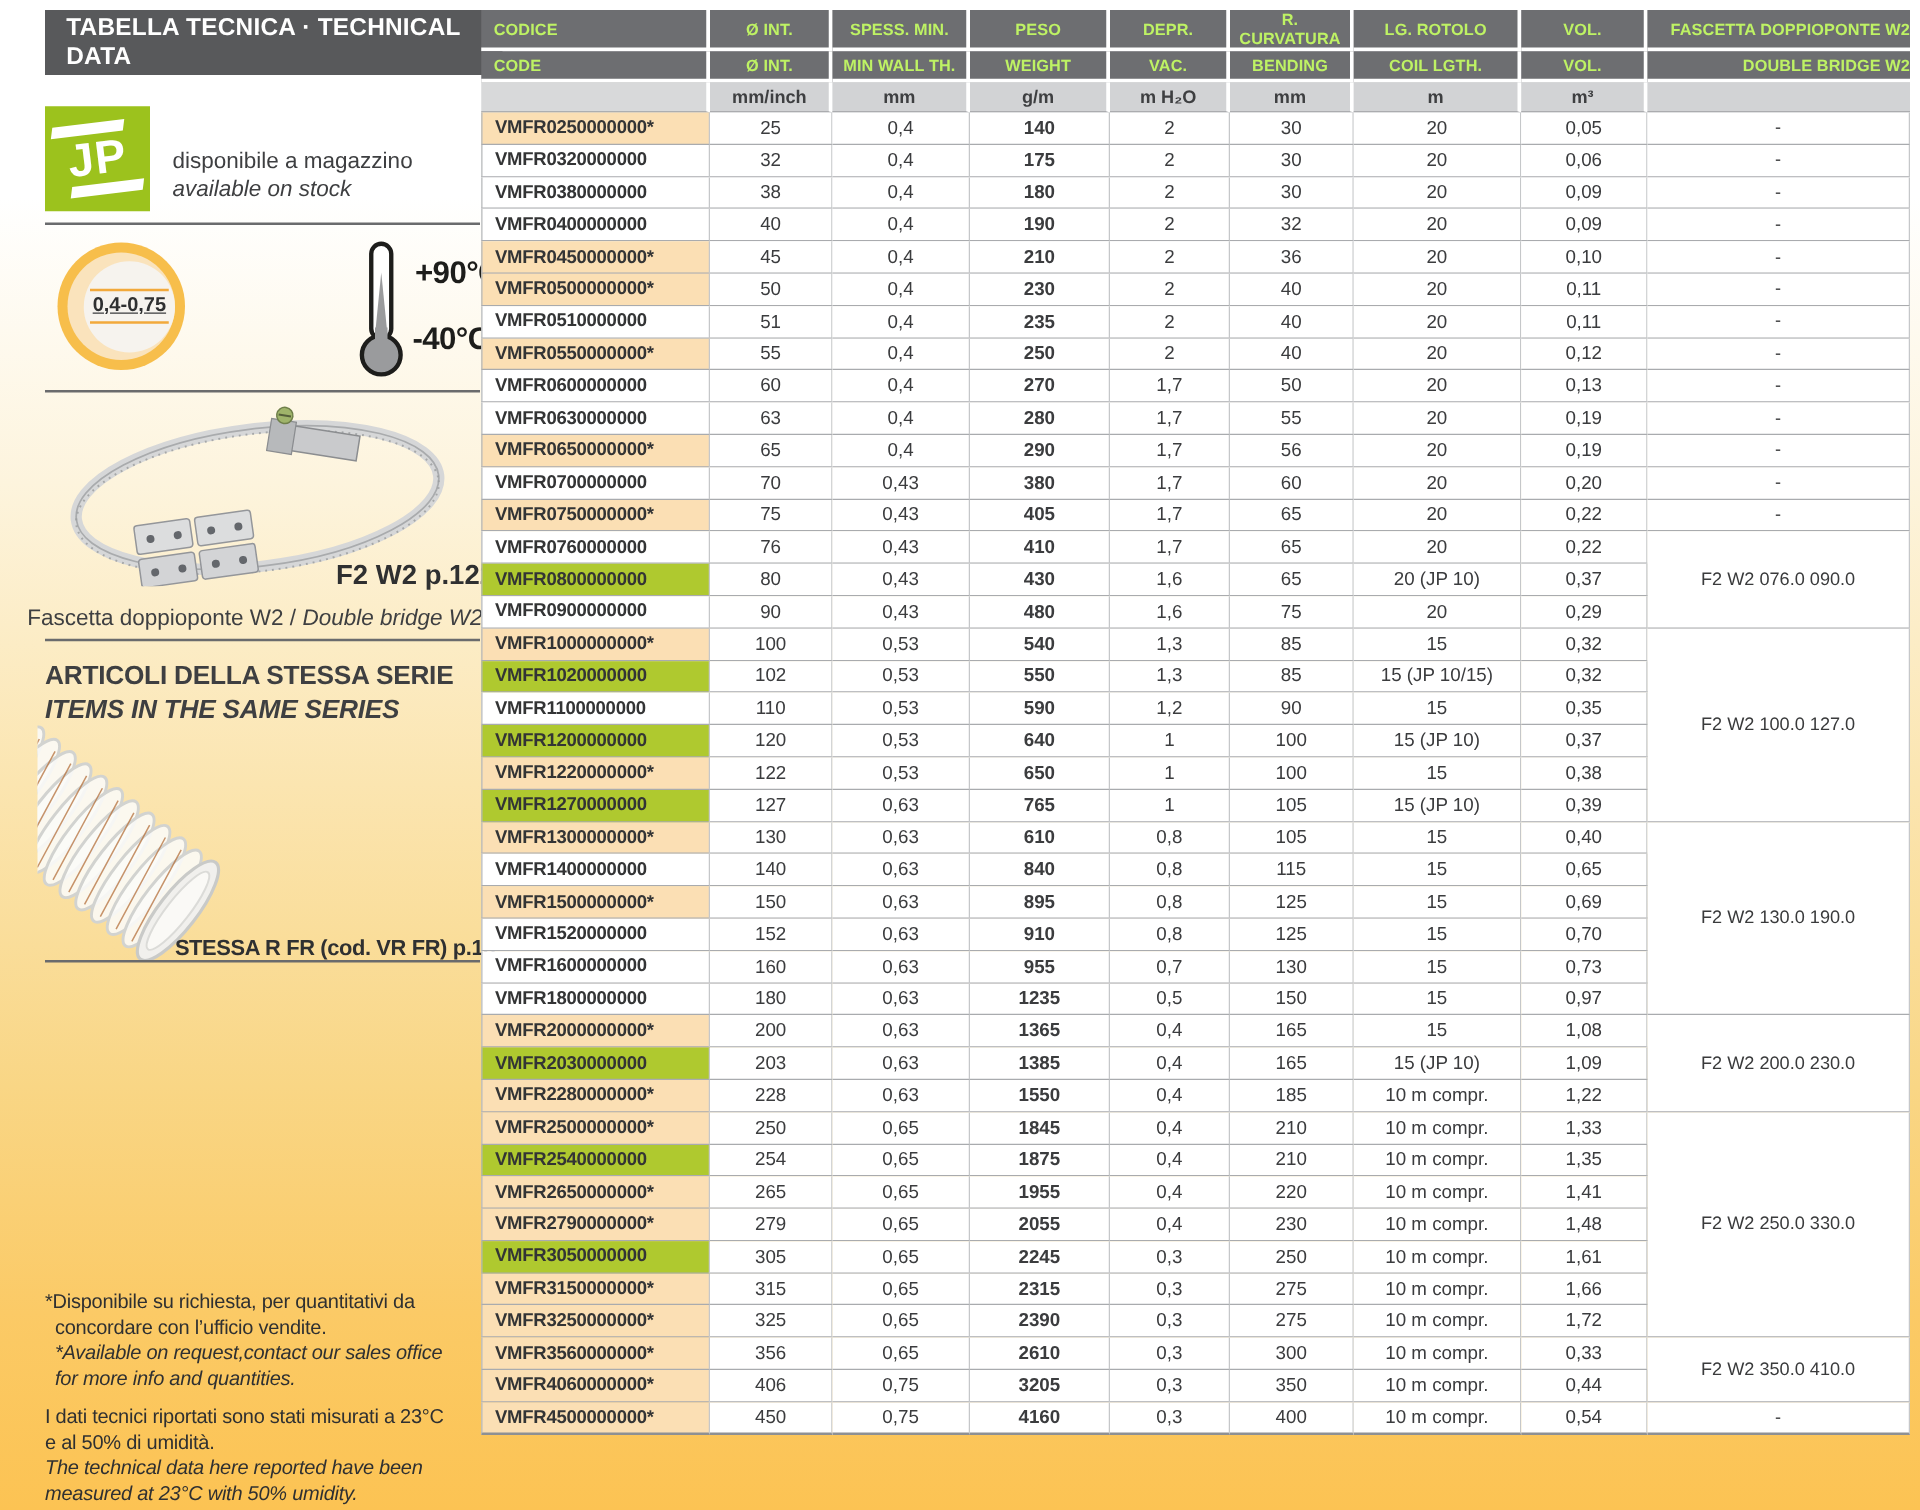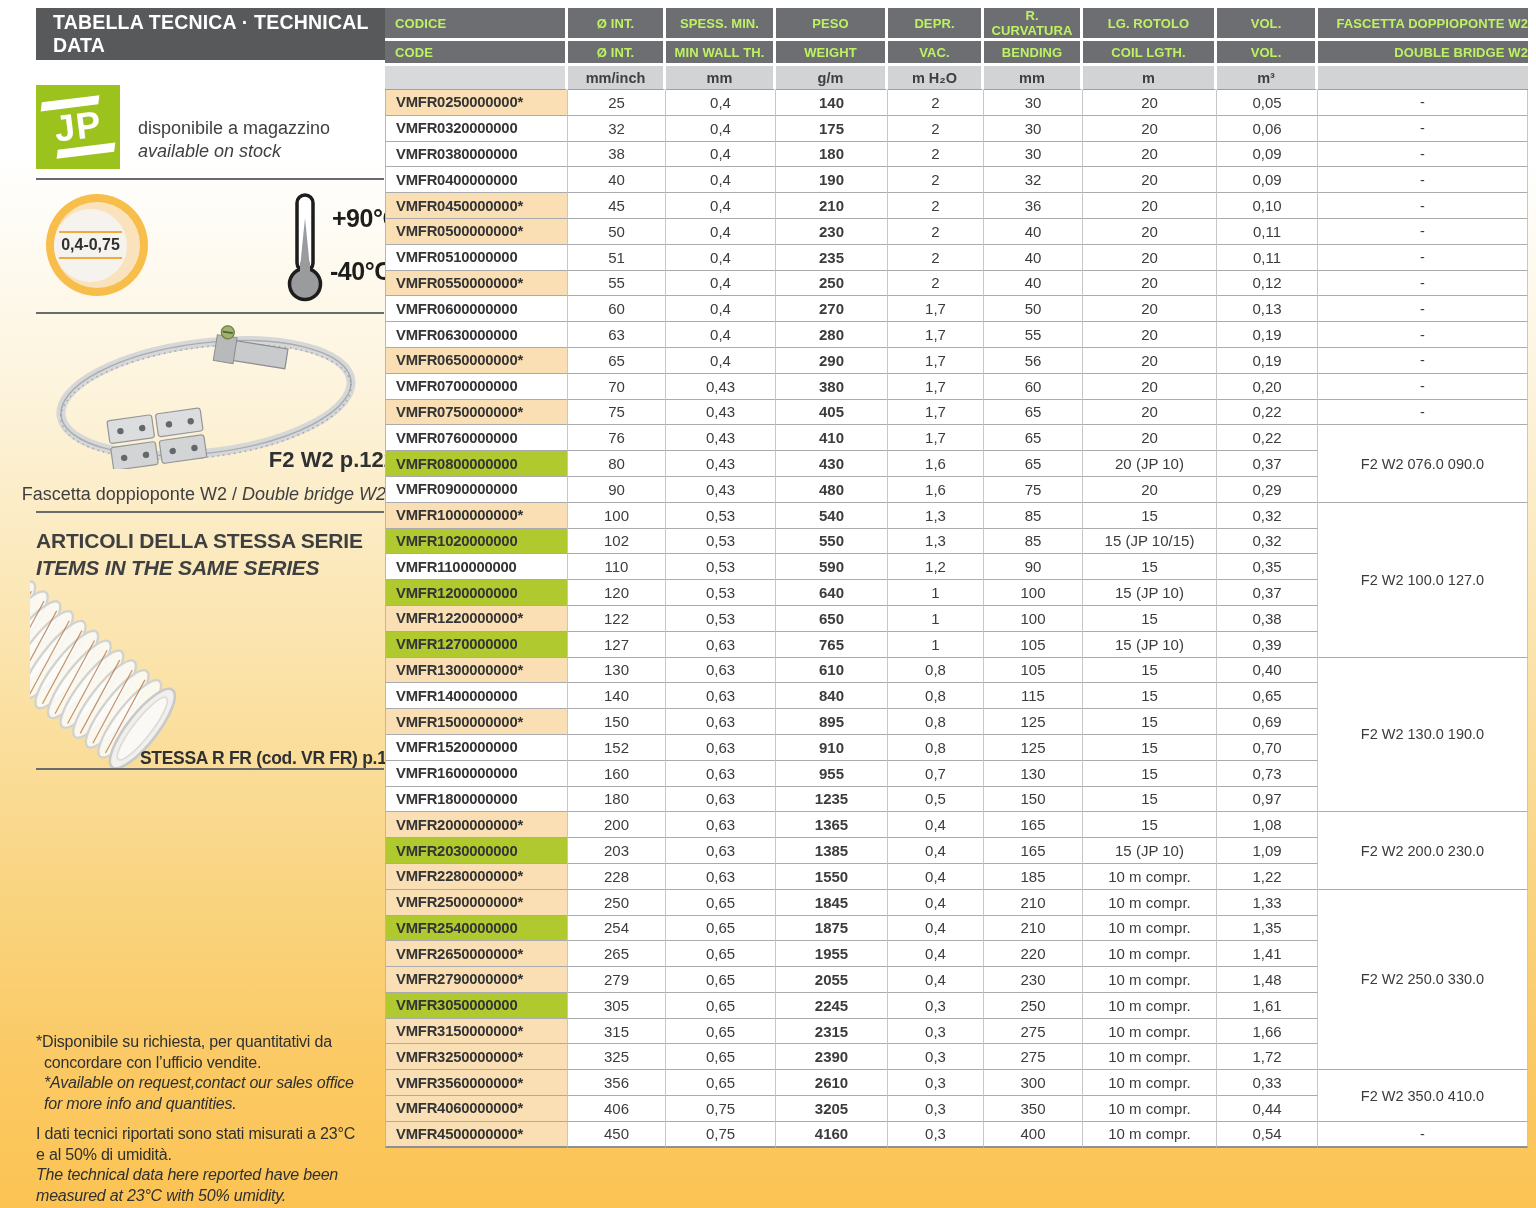--- a/index.html
+++ b/index.html
@@ -22,21 +22,21 @@
   .jp-bar.b2 { transform:skewX(-14deg) translateX(5px); }
   .jp-text { color:#fff; font-weight:bold; font-size:37px; line-height:34px; letter-spacing:1px; }
   .stock-text { margin-left:18px; margin-top:32px; font-size:18px; line-height:23px; color:#3E3F41; }
   .stock-text .en { font-style:italic; }
 
   .rule { position:absolute; left:0; width:348px; border-top:2px solid #6A6B6D; }
   .rule1 { top:170px; } .rule2 { top:304px; } .rule3 { top:503px; } .rule4 { top:760px; }
 
   .badge { position:absolute; top:186px; left:10px; width:102px; height:102px; border-radius:50%;
     background:#F7BE4B; display:flex; align-items:center; justify-content:center; }
-  .badge-mid { width:86px; height:86px; border-radius:50%; background:#FAE3BC; display:flex; align-items:center; justify-content:flex-start; }
+  .badge-mid { width:86px; height:86px; border-radius:50%; background:#FAE3BC; display:flex; align-items:center; justify-content:flex-end;text-decoration:underline; }
   .badge-in { width:73px; height:73px; border-radius:50%; background:#F6F3EE; display:flex; align-items:center; justify-content:center; }
   .badge-val { font-weight:bold; font-size:16px; color:#2F3031; border-top:2px solid #F2A93B; border-bottom:2px solid #F2A93B; padding:3px 2px; }
 
   .thermo-svg { position:absolute; top:184px; left:248px; }
   .temp { position:absolute; font-weight:bold; font-size:25px; color:#1D1D1B; letter-spacing:-.5px; }
   .temp-max { top:196px; left:296px; }
   .temp-min { top:249px; left:294px; }
 
   .clamp-svg { position:absolute; top:316px; left:2px; }
   .clamp-ref { position:absolute; top:439px; right:6px; font-weight:bold; font-size:22px; color:#2F3031; }

